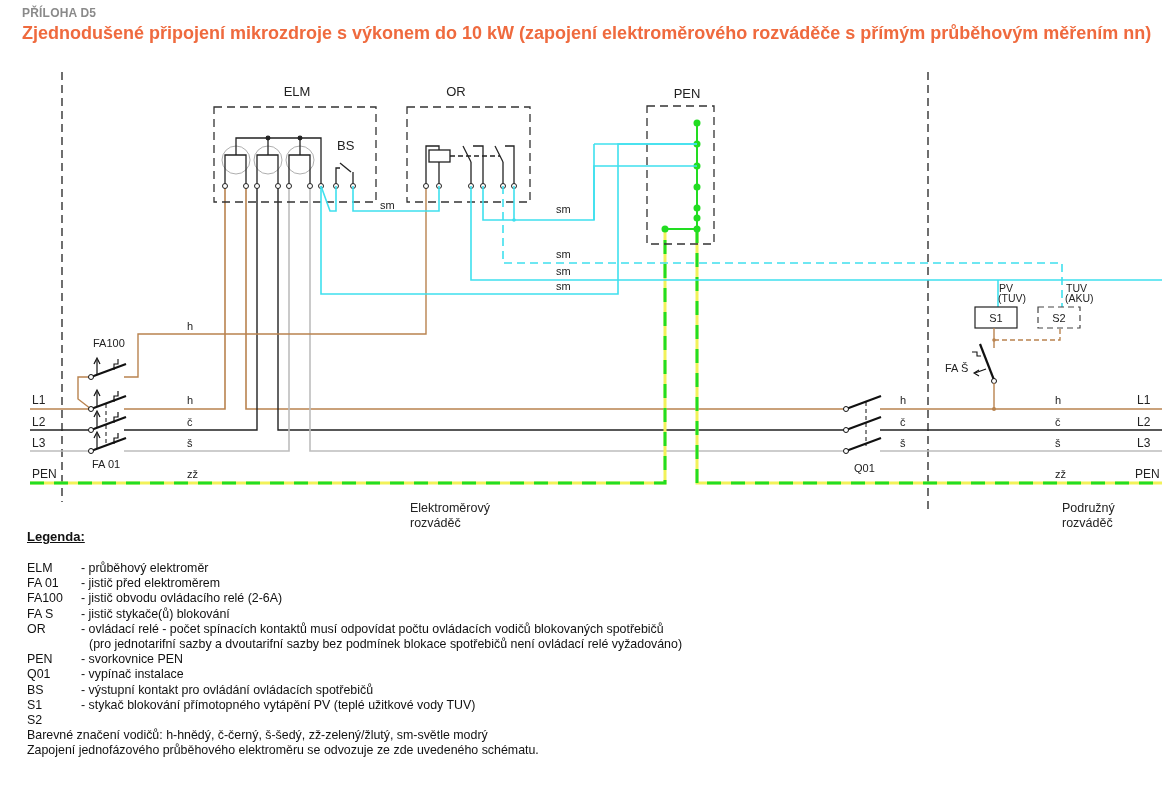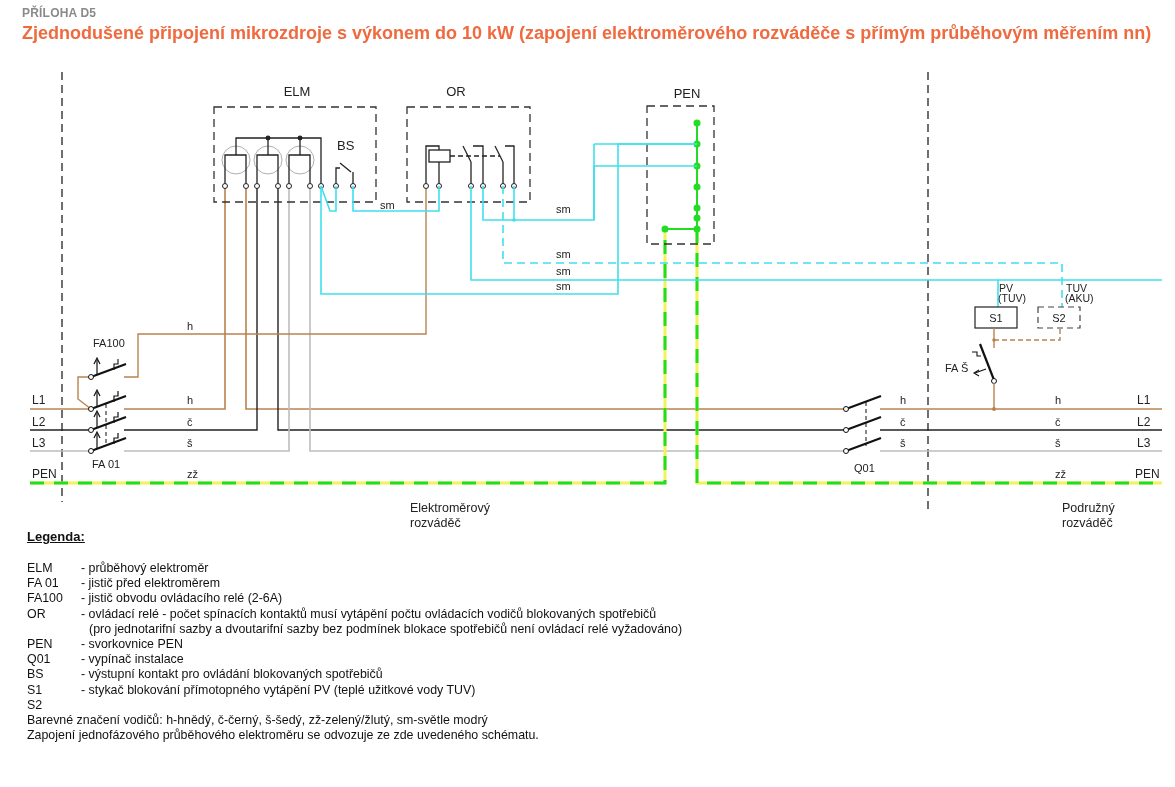--- a/index.html
+++ b/index.html
@@ -247,38 +247,42 @@
     </div>
   <div class="lrow">
       <span class="k">FA 01</span>
       <span class="v">- jistič před elektroměrem</span>
     </div>
   <div class="lrow">
       <span class="k">FA100</span>
       <span class="v">- jistič obvodu ovládacího relé (2-6A)</span>
     </div>
   <div class="lrow">
+      <span class="k">FA S</span>
+      <span class="v">- jistič stykače(ů) blokování</span>
+    </div>
+  <div class="lrow">
       <span class="k">OR</span>
-      <span class="v">- ovládací relé - počet spínacích kontaktů musí vytápění počtu ovládacích vodičů blokovaných spotřebičů</span>
+      <span class="v">- ovládací relé - počet spínacích kontaktů musí odpovídat počtu ovládacích vodičů blokovaných spotřebičů</span>
     </div>
   <div class="lrow">
       <span class="k"></span>
       <span class="v" style="padding-left:8px">(pro jednotarifní sazby a dvoutarifní sazby bez podmínek blokace spotřebičů není ovládací relé vyžadováno)</span>
     </div>
   <div class="lrow">
       <span class="k">PEN</span>
       <span class="v">- svorkovnice PEN</span>
     </div>
   <div class="lrow">
       <span class="k">Q01</span>
       <span class="v">- vypínač instalace</span>
     </div>
   <div class="lrow">
       <span class="k">BS</span>
-      <span class="v">- výstupní kontakt pro ovládání blokovaných spotřebičů</span>
+      <span class="v">- výstupní kontakt pro ovládání ovládacích spotřebičů</span>
     </div>
   <div class="lrow">
       <span class="k">S1</span>
       <span class="v">- stykač blokování přímotopného vytápění PV (teplé užitkové vody TUV)</span>
     </div>
   <div class="lrow">
       <span class="k">S2</span>
     </div>
   <div class="note">Barevné značení vodičů: h-hnědý, č-černý, š-šedý, zž-zelený/žlutý, sm-světle modrý</div>
   <div class="note">Zapojení jednofázového průběhového elektroměru se odvozuje ze zde uvedeného schématu.</div>

